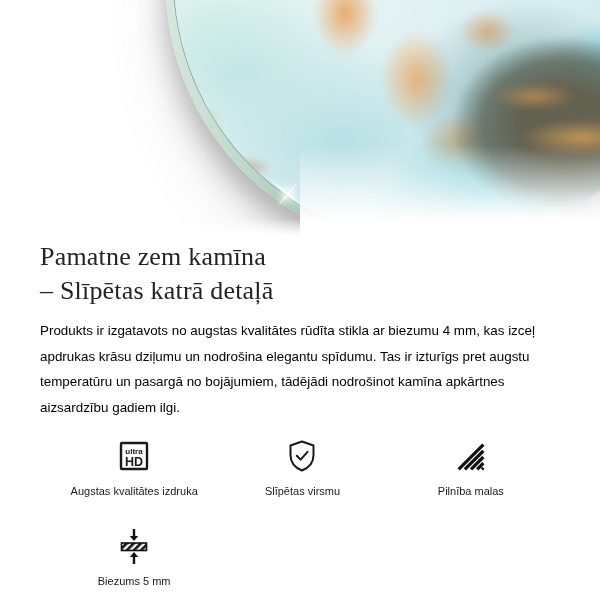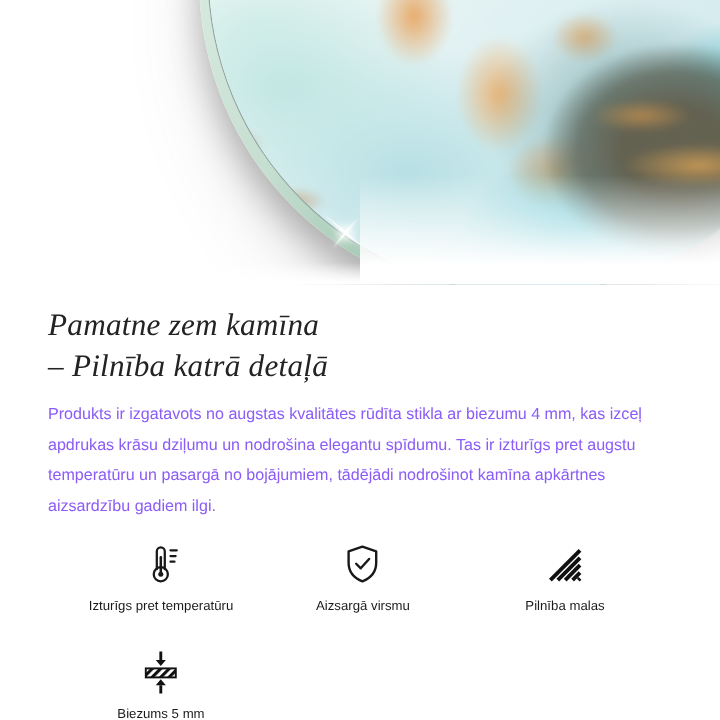--- a/index.html
+++ b/index.html
@@ -64,25 +64,25 @@
     position:absolute;left:22px;top:22px;width:6px;height:6px;border-radius:50%;
     background:radial-gradient(circle,#ffffff 0%,rgba(255,255,255,.8) 40%,rgba(255,255,255,0) 75%);
     box-shadow:0 0 8px 3px rgba(255,255,255,.9);
   }
 
   
   .content{padding:0 35px 0 40px;}
   .title{
     font-family:"Liberation Serif","DejaVu Serif",serif;
     font-size:26px;line-height:34px;color:#232323;font-weight:400;
-    margin:17px 0 0 0;letter-spacing:.2px;font-style:italic;
+    margin:3px 0 0 0;letter-spacing:.2px;
   }
   .description{
     margin:10px 0 0 0;max-width:522px;
-    font-size:13.4px;line-height:25.5px;color:#8b5cf6;
+    font-size:13.4px;line-height:25.5px;color:#000000;
   }
 
   
   .features{
     margin:14px 10px 0 10px;
     display:grid;grid-template-columns:repeat(3,1fr);row-gap:26px;
   }
   .feature{display:flex;flex-direction:column;align-items:center;text-align:center;}
   .feature .icon{height:42px;display:flex;align-items:flex-end;justify-content:center;}
   .feature .label{margin-top:9px;font-size:11px;color:#1a1a1a;line-height:13px;}
@@ -100,49 +100,45 @@
       <div class="marble"></div>
     </div>
     <div class="fade-right"></div>
     <div class="fade-bottom"></div>
     <div class="sparkle">
         <span class="sparkle-core"></span>
       </div>
   </div>
 
   <div class="content">
-    <h1 class="title"><span>Pamatne zem kamīna</span><br><span>– Pilnība katrā detaļā</span></h1>
+    <h1 class="title"><span>Pamatne zem kamīna</span><br><span>– Slīpētas katrā detaļā</span></h1>
     <p class="description">Produkts ir izgatavots no augstas kvalitātes rūdīta stikla ar biezumu 4 mm, kas izceļ apdrukas krāsu dziļumu un nodrošina elegantu spīdumu. Tas ir izturīgs pret augstu temperatūru un pasargā no bojājumiem, tādējādi nodrošinot kamīna apkārtnes aizsardzību gadiem ilgi.</p>
 
     <div class="features">
 
+
       <div class="feature">
         <span class="icon">
-          <svg width="38" height="40" viewBox="0 0 40 40" fill="none" stroke="#191919" stroke-width="2" stroke-linecap="round">
-            <path d="M16.5 24.5 V9 a3.5 3.5 0 0 1 7 0 V24.5"></path>
-            <circle cx="20" cy="29" r="6.2"></circle>
-            <circle cx="20" cy="29" r="2.2" fill="#191919" stroke="none"></circle>
-            <line x1="20" y1="27" x2="20" y2="14" stroke-width="2.2"></line>
-            <line x1="28.5" y1="8" x2="34" y2="8"></line>
-            <line x1="28.5" y1="13" x2="33" y2="13"></line>
-            <line x1="28.5" y1="18" x2="32" y2="18"></line>
+          <svg width="40" height="40" viewBox="0 0 40 40">
+            <rect x="7" y="7" width="26" height="26" rx="1" fill="none" stroke="#191919" stroke-width="2.4"></rect>
+            <text class="ultra-txt" x="20" y="17.5" font-size="8" text-anchor="middle" fill="#191919">ultra</text>
+            <text class="ultra-txt" x="20" y="29.5" font-size="12.5" text-anchor="middle" fill="#191919" font-weight="800">HD</text>
           </svg>
         </span>
-        <span class="label">Izturīgs pret temperatūru</span>
+        <span class="label">Augstas kvalitātes izdruka</span>
       </div>
-
 
       <div class="feature">
         <span class="icon">
           <svg width="40" height="40" viewBox="0 0 40 40" fill="none" stroke="#191919" stroke-width="2" stroke-linejoin="round" stroke-linecap="round">
             <path d="M20 5.5 L31.5 9.5 V19 C31.5 27.5 26.8 31.8 20 34.5 C13.2 31.8 8.5 27.5 8.5 19 V9.5 Z"></path>
             <path d="M14.8 19.8 L18.6 23.6 L25.6 15.8"></path>
           </svg>
         </span>
-        <span class="label">Aizsargā virsmu</span>
+        <span class="label">Slīpētas virsmu</span>
       </div>
 
 
       <div class="feature">
         <span class="icon">
           <svg width="38" height="38" viewBox="0 0 40 40" stroke="#111111" stroke-width="3.4">
             <line x1="7" y1="33" x2="33" y2="7"></line>
             <line x1="13.5" y1="33" x2="33" y2="13.5"></line>
             <line x1="20" y1="33" x2="33" y2="20"></line>
             <line x1="26.5" y1="33" x2="33" y2="26.5"></line>

